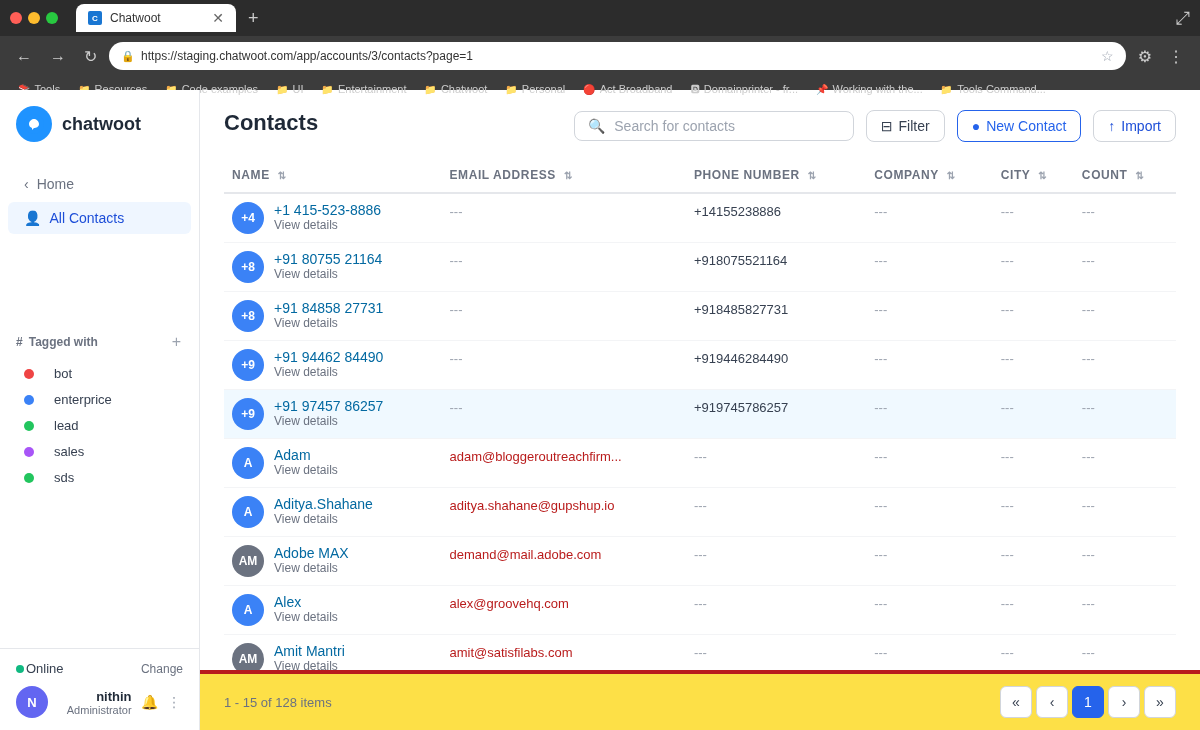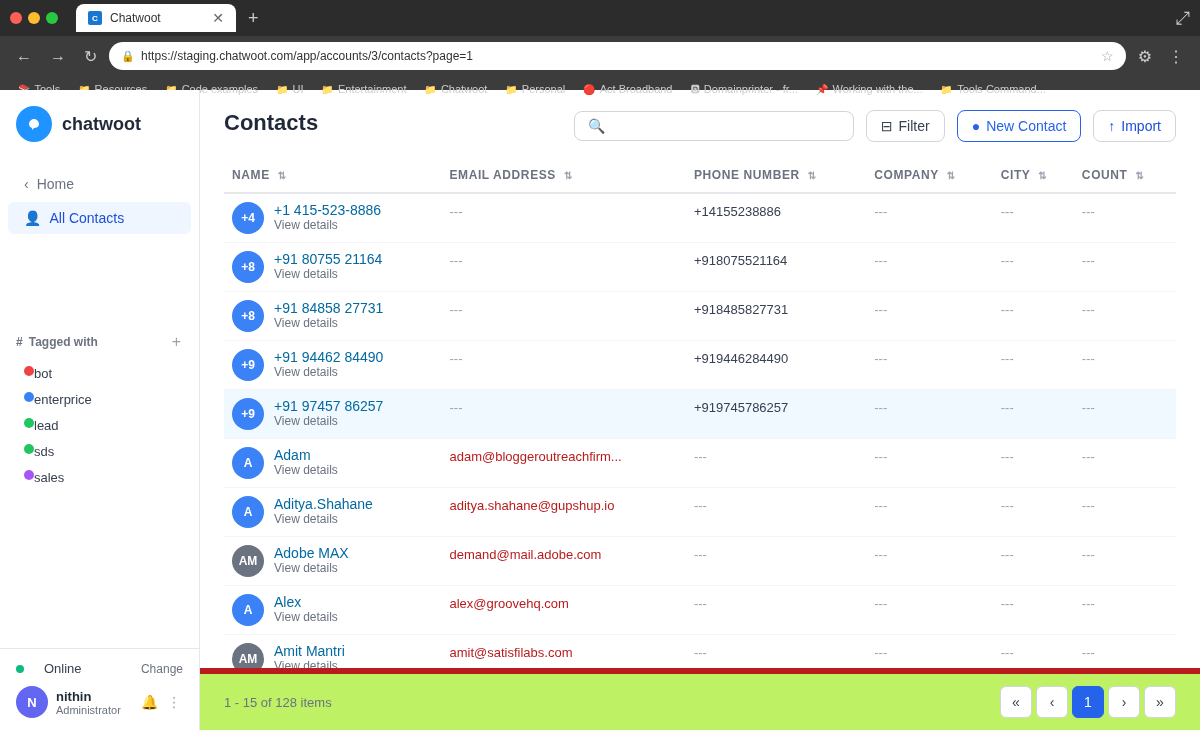--- a/index.html
+++ b/index.html
@@ -38,30 +38,30 @@
     .logo-text { font-size: 18px; font-weight: 700; color: #1f2937; }
     .sidebar-nav { flex: 1; padding: 8px 0; }
     .sidebar-item { display: flex; align-items: center; gap: 8px; padding: 8px 16px; cursor: pointer; color: #6b7280; font-size: 14px; border-radius: 6px; margin: 2px 8px; }
     .sidebar-item.active { background: #eff6ff; color: #1d4ed8; }
     .sidebar-item-icon { font-size: 14px; }
     .sidebar-section { padding: 8px 16px; }
     .sidebar-section-header { display: flex; align-items: center; justify-content: space-between; margin-bottom: 8px; }
     .sidebar-section-title { font-size: 12px; font-weight: 600; color: #6b7280; display: flex; align-items: center; gap: 6px; }
     .sidebar-section-title .hash { color: #6b7280; }
     .sidebar-add-btn { color: #9ca3af; cursor: pointer; font-size: 16px; padding: 2px; }
-    .tag-item { display: flex; align-items: flex-start; gap: 0; padding: 5px 8px; cursor: pointer; font-size: 13px; color: #374151; border-radius: 4px; margin: 1px 0; }
+    .tag-item { display: flex; align-items: center; gap: 20px; padding: 5px 8px; cursor: pointer; font-size: 13px; color: #374151; border-radius: 4px; margin: 1px 0; }
     .tag-dot { width: 10px; height: 10px; border-radius: 50%; flex-shrink: 0; }
     .sidebar-footer { padding: 12px 16px; border-top: 1px solid #e5e7eb; }
     .online-status { display: flex; align-items: center; justify-content: space-between; margin-bottom: 10px; }
-    .status-indicator { display: flex; align-items: center; gap: 20px; font-size: 13px; color: #374151; }
+    .status-indicator { display: flex; align-items: center; gap: 2px; font-size: 13px; color: #374151; }
     .status-dot { width: 8px; height: 8px; border-radius: 50%; background: #10b981; }
     .change-btn { font-size: 12px; color: #6b7280; cursor: pointer; }
     .user-profile { display: flex; align-items: center; gap: 8px; }
     .user-avatar { width: 32px; height: 32px; border-radius: 50%; background: #6366f1; color: white; display: flex; align-items: center; justify-content: center; font-size: 13px; font-weight: 600; }
-    .user-info { flex: 1; }
+    .user-info { flex: 1; text-align: right; }
     .user-name { font-size: 13px; font-weight: 600; color: #1f2937; }
     .user-role { font-size: 11px; color: #6b7280; }
     .user-actions { display: flex; gap: 4px; }
     .user-action-btn { background: none; border: none; color: #9ca3af; cursor: pointer; font-size: 14px; padding: 2px; }
 
     
     .main-content { flex: 1; display: flex; flex-direction: column; overflow: hidden; }
 
     
     .contacts-header { padding: 20px 24px 0; display: flex; justify-content: space-between; }
@@ -86,21 +86,21 @@
     tr.highlighted td { background: #f0f9ff; }
     .contact-cell { display: flex; align-items: flex-start; gap: 10px; }
     .contact-avatar { width: 32px; height: 32px; border-radius: 50%; background: #3b82f6; color: white; display: flex; align-items: center; justify-content: center; font-size: 12px; font-weight: 700; flex-shrink: 0; }
     .contact-name { font-size: 14px; color: #0369a1; font-weight: 500; }
     .contact-view { font-size: 12px; color: #6b7280; cursor: pointer; }
     .email-link { color: #b91c1c; font-size: 13px; }
     .dash { color: #9ca3af; font-size: 13px; }
     .phone-text { font-size: 13px; color: #374151; }
 
     
-    .pagination-bar { padding: 12px 24px; border-top: 6px solid #b91c1c; display: flex; align-items: center; justify-content: space-between; background: #bef264; }
+    .pagination-bar { padding: 12px 24px; border-top: 4px solid #b91c1c; display: flex; align-items: center; justify-content: space-between; background: #fde047; }
     .pagination-info { font-size: 13px; color: #6b7280; }
     .pagination-controls { display: flex; align-items: center; gap: 4px; }
     .page-btn { width: 32px; height: 32px; border: 1px solid #d1d5db; border-radius: 6px; background: white; color: #374151; cursor: pointer; display: flex; align-items: center; justify-content: center; font-size: 13px; }
     .page-btn.active { background: #2563eb; color: white; border-color: #2563eb; }
     .page-btn-text { font-size: 14px; }
   </style>
 </head>
 <body>
 
 <div class="browser-chrome">
@@ -222,26 +222,26 @@
         </div>
         <div class="tag-item">
           <div class="tag-dot" style="background: #3b82f6;"></div>
           <span>enterprice</span>
         </div>
         <div class="tag-item">
           <div class="tag-dot" style="background: #22c55e;"></div>
           <span>lead</span>
         </div>
         <div class="tag-item">
+          <div class="tag-dot" style="background: #a855f7;"></div>
+          <span>sales</span>
+        </div>
+        <div class="tag-item">
           <div class="tag-dot" style="background: #22c55e;"></div>
           <span>sds</span>
-        </div>
-        <div class="tag-item">
-          <div class="tag-dot" style="background: #a855f7;"></div>
-          <span>sales</span>
         </div>
       </div>
     </div>
 
     <div style="flex:1"></div>
 
     <div class="sidebar-footer">
       <div class="online-status">
         <div class="status-indicator">
           <div class="status-dot"></div>
@@ -265,20 +265,21 @@
     </div>
   </div>
 
   <div class="main-content">
 
     <div class="contacts-header">
       <h1 class="page-title">Contacts</h1>
       <div class="header-actions">
         <div class="search-bar">
           <span class="search-icon">🔍</span>
+          <input class="search-input" type="text" placeholder="Search for contacts" style="">
         </div>
         <button class="filter-btn">
           <span class="filter-icon">⊟</span>
           <span>Filter</span>
         </button>
         <button class="new-contact-btn">
           <span>●</span>
           <span>New Contact</span>
         </button>
         <button class="import-btn">

